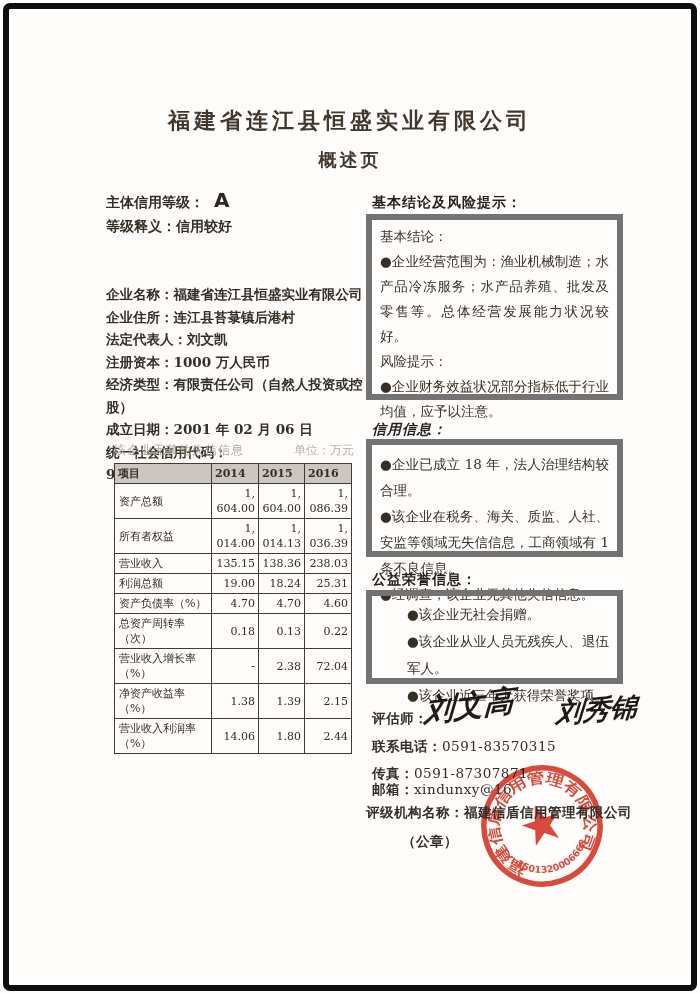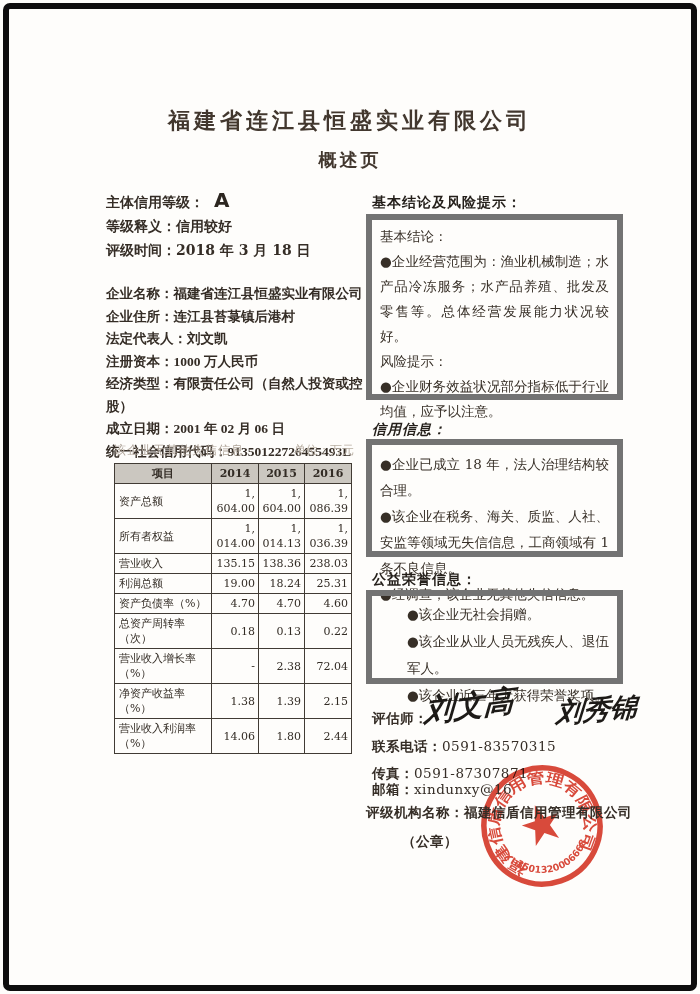--- a/index.html
+++ b/index.html
@@ -11,32 +11,32 @@
 
   .title { position:absolute; left:0; top:106px; width:100%; text-align:center;
            font-size:22px; font-weight:bold; letter-spacing:4px; color:#42372e; }
   .subtitle { position:absolute; left:0; top:148px; width:100%; text-align:center;
               font-size:18px; font-weight:bold; letter-spacing:3px; color:#42372e; }
 
   .left-col { position:absolute; left:106px; top:188px; width:260px; color:#352d26; }
   .rate-line { font-size:14px; font-weight:bold; line-height:24px; }
   .grade-big { font-size:20px; font-family:"DejaVu Sans","Liberation Sans",sans-serif;
                font-weight:bold; margin-left:10px; color:#2c2620; }
-  .info-block { position:absolute; left:106px; top:283px; width:262px;font-family:Liberation Serif, serif; }
+  .info-block { position:absolute; left:106px; top:283px; width:262px; }
   .info-line { font-size:13.5px; font-weight:bold; line-height:22.5px; color:#352d26; }
 
   .table-wrap { position:absolute; left:114px; top:442px; width:240px; }
   .table-cap { display:flex; justify-content:space-between; align-items:flex-end;
                margin-bottom:4px; }
   .cap-title { font-size:12px; color:#b0a59a; letter-spacing:1px; }
   .cap-unit { font-size:12px; color:#b9afa3; }
   table { border-collapse:collapse; width:237px; table-layout:fixed; }
   td,th { border:1px solid #413b34; font-size:11px; color:#332c25;
           padding:2px 3px; line-height:15px; }
-  th { background:#cbc7c0; font-weight:bold; text-align:center; height:14px; }
+  th { background:#cbc7c0; font-weight:bold; text-align:left; height:14px; }
   td.lbl { text-align:left; padding-left:4px;margin-top:40px; }
   td.num { text-align:right; white-space:pre-line; font-family:"DejaVu Serif",serif; }
 
   .right-col-head { position:absolute; font-size:14px; font-weight:bold; color:#241f1a;
                     letter-spacing:1px; }
   .box { position:absolute; left:366px; width:257px; border:6px solid #737373;
          padding:4px 8px; font-size:13.5px; color:#372f27; text-align:justify; }
   .box .sub { font-weight:normal; line-height:25px; }
   .box p { line-height:25px; }
   .b26 p { line-height:26px; }
@@ -61,23 +61,20 @@
 
   <div class="title">福建省连江县恒盛实业有限公司</div>
   <div class="subtitle">概述页</div>
 
   <div class="left-col">
     <div class="rate-line">
       <span>主体信用等级：</span><span class="grade-big">A</span>
     </div>
     <div class="rate-line">
       <span>等级释义：</span><span>信用较好</span>
-    </div>
-    <div class="rate-line">
-      <span>评级时间：</span><span>2018 年 3 月 18 日</span>
     </div>
   </div>
 
   <div class="info-block">
     <div class="info-line"><span>企业名称：</span><span>福建省连江县恒盛实业有限公司</span></div>
     <div class="info-line"><span>企业住所：</span><span>连江县苔菉镇后港村</span></div>
     <div class="info-line"><span>法定代表人：</span><span>刘文凯</span></div>
     <div class="info-line"><span>注册资本：</span><span>1000 万人民币</span></div>
     <div class="info-line"><span>经济类型：</span><span>有限责任公司（自然人投资或控股）</span></div>
     <div class="info-line"><span>成立日期：</span><span>2001 年 02 月 06 日</span></div>

